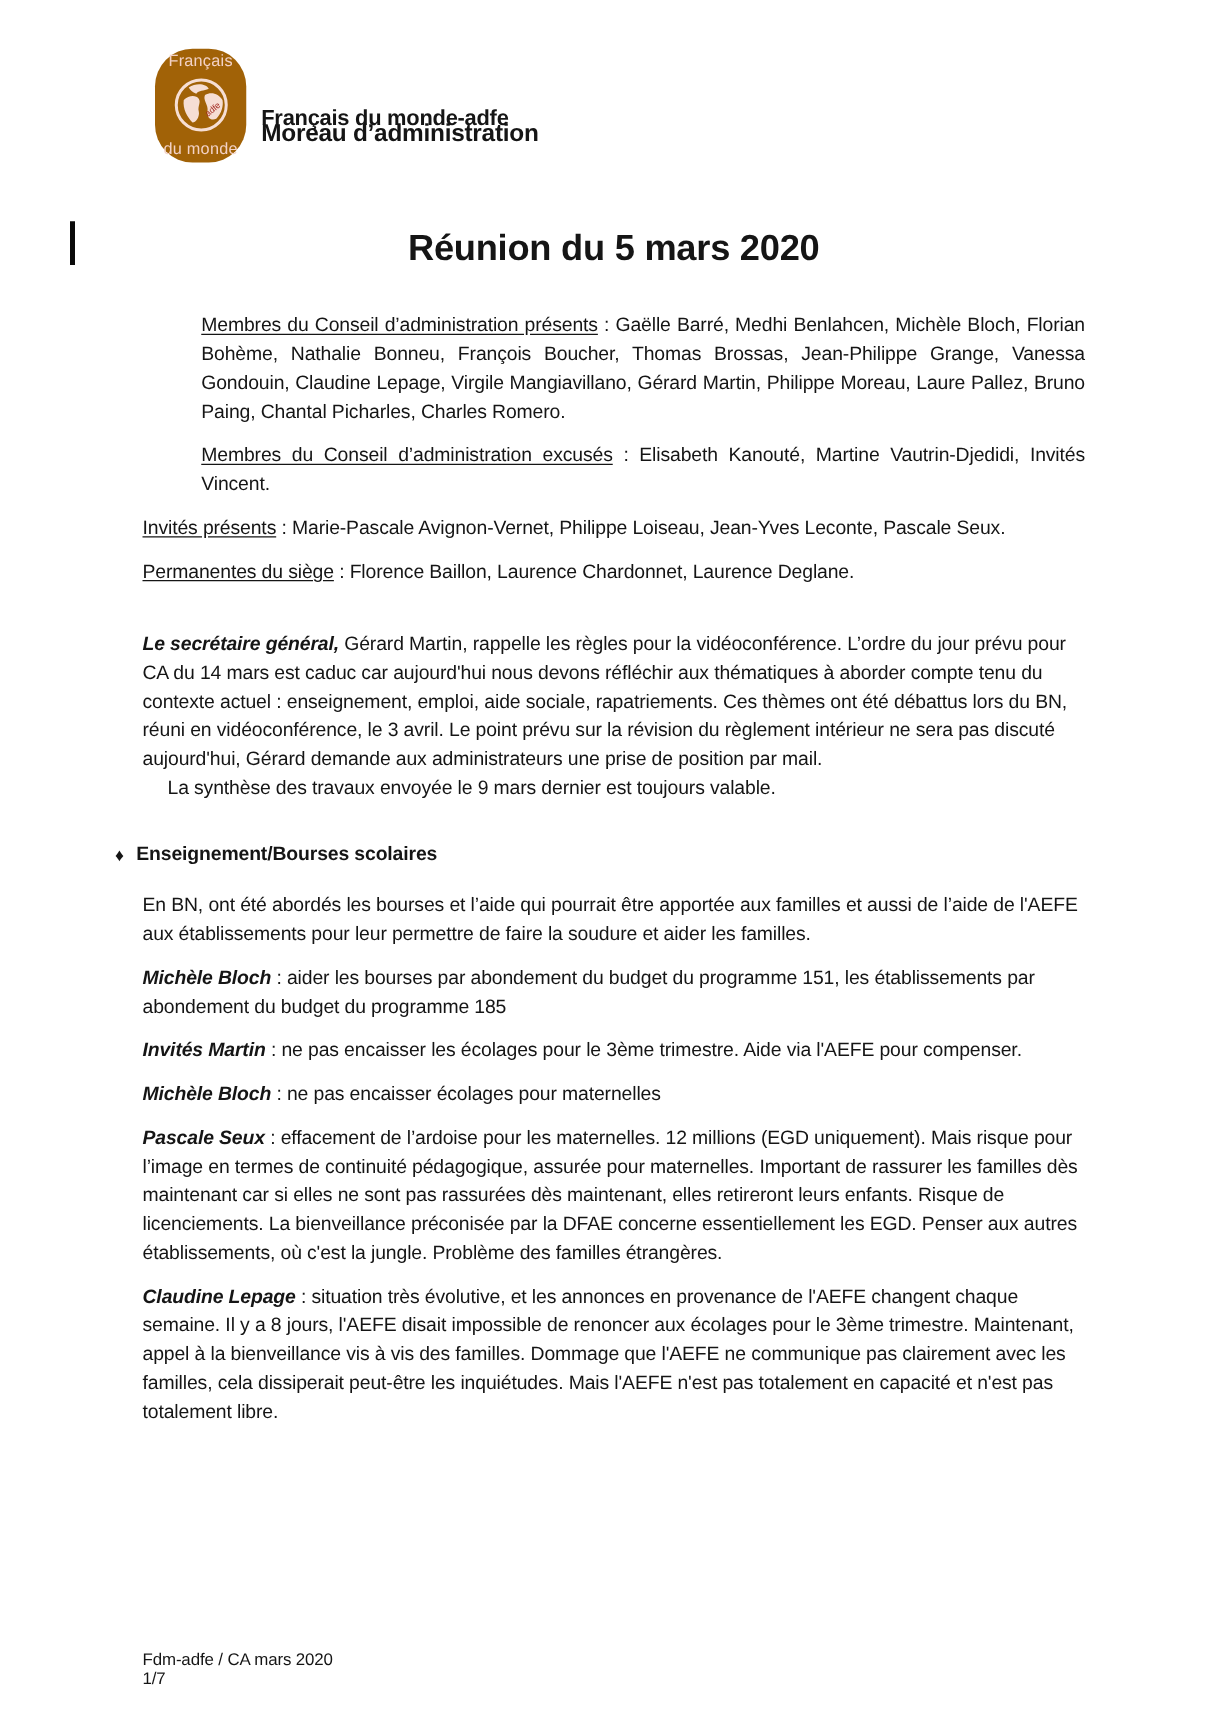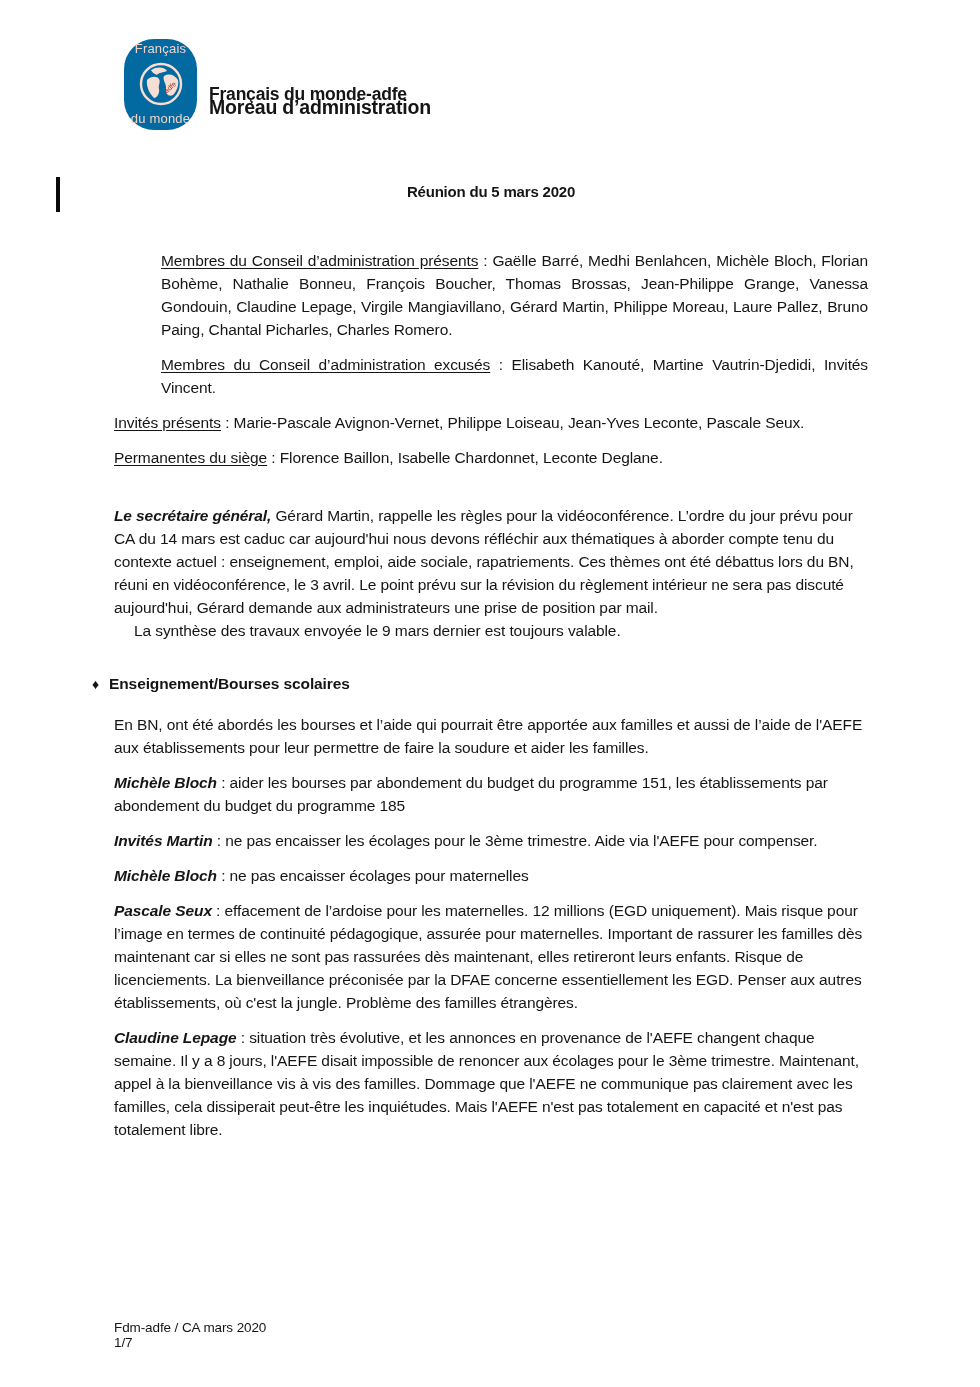--- a/index.html
+++ b/index.html
@@ -11,21 +11,21 @@
     font-family: "Liberation Sans", "DejaVu Sans", sans-serif;
     color: #151515;
     overflow: hidden;
   }
 
   
   .logo {
     position: absolute;
     left: 124px; top: 39px;
     width: 73px; height: 91px;
-    background: #0369a1;
+    background: #a16207;
     display: flex;
     flex-direction: column;
     align-items: center;
     justify-content: space-between;
     padding: 3px 0 4px 0;
     box-sizing: border-box;
     border-radius: 30px;
   }
   .logo-text {
     color: #f3d2c7;
@@ -54,21 +54,21 @@
     position: absolute;
     left: 56px; top: 177px;
     width: 4px; height: 35px;
     background: #0a0a0a;
   }
   .page-title {
     position: absolute;
     left: 114px; right: 112px;
     top: 183px;
     text-align: center;
-    font-size: 15px;
+    font-size: 29px;
     font-weight: bold;
     letter-spacing: -0.2px;
   }
 
   
   .content {
     position: absolute;
     left: 114px; right: 112px;
     top: 249px;
     font-size: 15.5px;
@@ -132,21 +132,21 @@
   <div class="page-title">Réunion du 5 mars 2020</div>
 
   <div class="content">
 
     <p class="just"><span class="u">Membres du Conseil d’administration présents</span><span> : Gaëlle Barré, Medhi Benlahcen, Michèle Bloch, Florian Bohème, Nathalie Bonneu, François Boucher, Thomas Brossas, Jean-Philippe Grange, Vanessa Gondouin, Claudine Lepage, Virgile Mangiavillano, Gérard Martin, Philippe Moreau, Laure Pallez, Bruno Paing, Chantal Picharles, Charles Romero.</span></p>
 
     <p class="just"><span class="u">Membres du Conseil d’administration excusés</span><span> : Elisabeth Kanouté, Martine Vautrin-Djedidi, Invités Vincent.</span></p>
 
     <p><span class="u">Invités présents</span><span> : Marie-Pascale Avignon-Vernet, Philippe Loiseau, Jean-Yves Leconte, Pascale Seux.</span></p>
 
-    <p><span class="u">Permanentes du siège</span><span> : Florence Baillon, Isabelle Chardonnet, Leconte Deglane.</span></p>
+    <p><span class="u">Permanentes du siège</span><span> : Florence Baillon, Laurence Chardonnet, Laurence Deglane.</span></p>
 
     <p class="gap-before-intro"><span class="speaker">Le secrétaire général,</span><span> Gérard Martin, rappelle les règles pour la vidéoconférence. L’ordre du jour prévu pour CA du 14 mars est caduc car aujourd'hui nous devons réfléchir aux thématiques à aborder compte tenu du contexte actuel : enseignement, emploi, aide sociale, rapatriements. Ces thèmes ont été débattus lors du BN, réuni en vidéoconférence, le 3 avril. Le point prévu sur la révision du règlement intérieur ne sera pas discuté aujourd'hui, Gérard demande aux administrateurs une prise de position par mail.</span><span class="block-line">La synthèse des travaux envoyée le 9 mars dernier est toujours valable.</span></p>
 
     <div class="section-heading"><span class="bullet-diamond">♦</span><span>Enseignement/Bourses scolaires</span></div>
 
     <p>En BN, ont été abordés les bourses et l’aide qui pourrait être apportée aux familles et aussi de l’aide de l'AEFE aux établissements pour leur permettre de faire la soudure et aider les familles.</p>
 
     <p><span class="speaker">Michèle Bloch</span><span> : aider les bourses par abondement du budget du programme 151, les établissements par abondement du budget du programme 185</span></p>
 
     <p><span class="speaker">Invités Martin</span><span> : ne pas encaisser les écolages pour le 3ème trimestre. Aide via l'AEFE pour compenser.</span></p>

